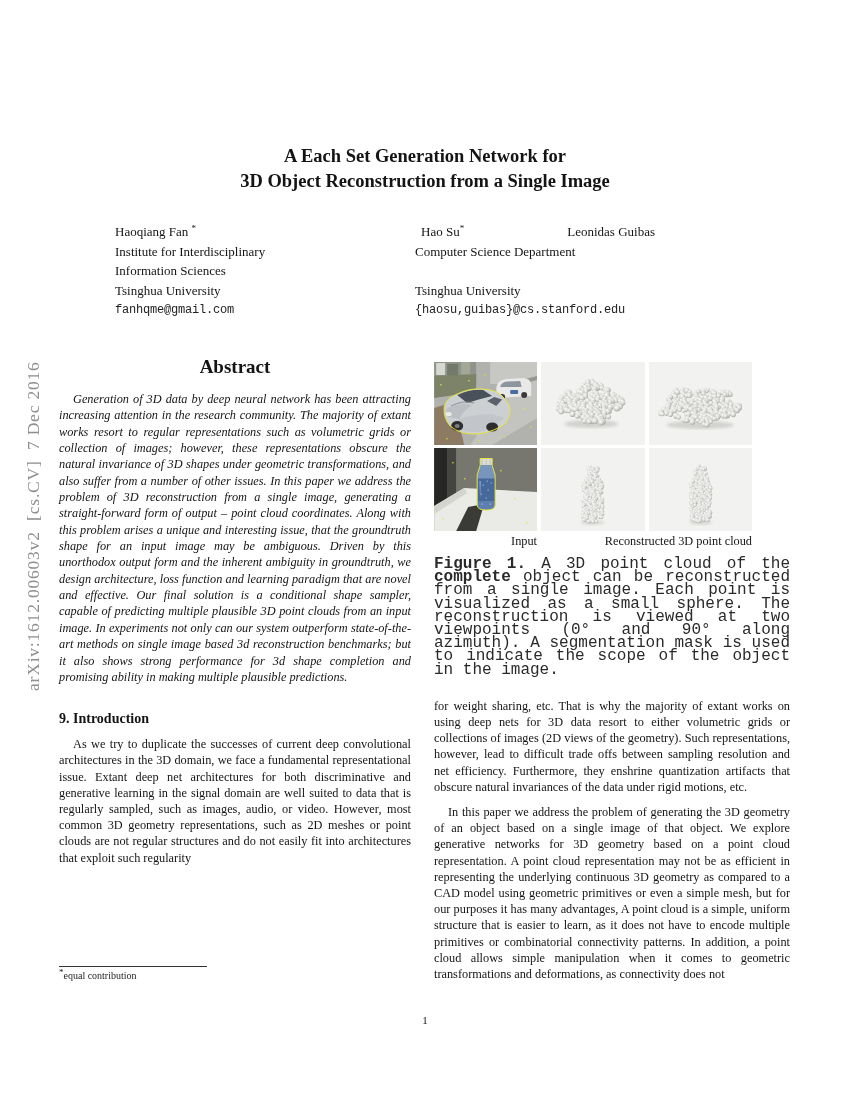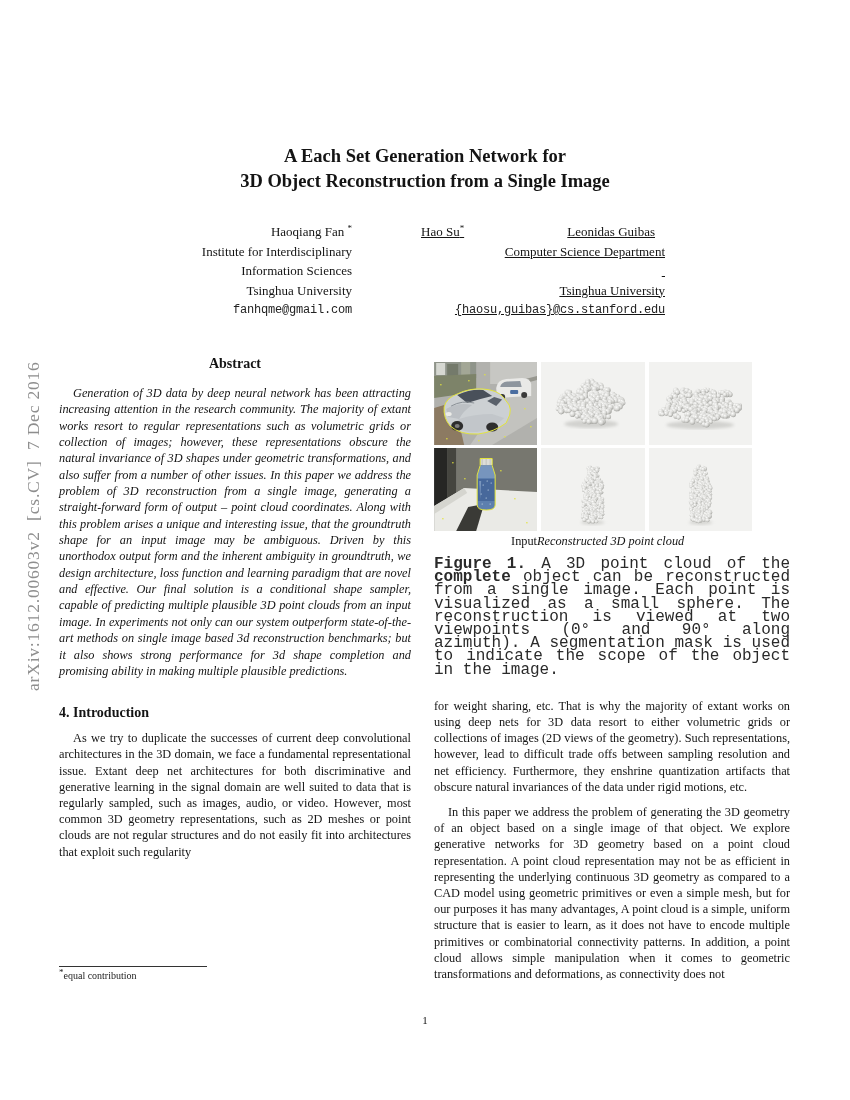--- a/index.html
+++ b/index.html
@@ -8,53 +8,53 @@
 
   
   .arxiv{position:absolute;left:20px;top:278px;height:496px;width:26px;
          writing-mode:vertical-rl;transform:rotate(180deg);
          font-size:17.5px;letter-spacing:0.8px;color:var(--arxiv-gray,#8e8e8e);
          display:flex;align-items:center;justify-content:center;white-space:pre;}
 
   
   .title{position:absolute;top:144px;left:0;width:850px;text-align:center;
          font-size:18.5px;font-weight:bold;line-height:25px;margin:0;}
-  .auth-left{position:absolute;top:222px;left:102px;width:250px;text-align:right;
+  .auth-left{position:absolute;top:222px;left:115px;width:250px;text-align:left;
              font-size:13px;line-height:19.5px;}
-  .auth-right{position:absolute;top:222px;left:415px;width:250px;text-align:right;
-              font-size:13px;line-height:19.5px;text-decoration:underline;}
+  .auth-right{position:absolute;top:222px;left:415px;width:250px;text-align:left;
+              font-size:13px;line-height:19.5px;}
   .names-row{display:flex;justify-content:space-between;padding:0 10px 0 6px;}
   .email{font-family:"Liberation Mono",monospace;font-size:12px;letter-spacing:-0.2px;
          margin-top:1px;color:#222;}
   sup.mark{font-size:9px;vertical-align:super;line-height:0;}
 
   
   .col-left{position:absolute;left:59px;top:356px;width:352px;}
   .col-right{position:absolute;left:434px;top:362px;width:356px;}
 
-  .abs-head{text-align:center;font-size:14px;font-weight:bold;margin:0;}
+  .abs-head{text-align:center;font-size:19px;font-weight:bold;margin:0;}
   p.abstract{font-style:italic;font-size:12.3px;line-height:16.35px;text-align:justify;
              margin:13px 0 0 0;text-indent:14px;hyphens:auto;-webkit-hyphens:auto;}
   h2.sec{font-size:14px;font-weight:bold;margin:26px 0 0 0;}
   p.body{font-size:12.3px;line-height:16.2px;text-align:justify;margin:9px 0 0 0;
          hyphens:auto;-webkit-hyphens:auto;}
   p.noindent{text-indent:0;}
   p.indent{text-indent:14px;}
 
   .footnote{position:absolute;left:59px;top:966px;width:352px;font-size:10px;color:#222;}
   .footnote-rule{width:148px;height:1px;background:#333;margin-bottom:3px;}
 
   
   .fig-grid{display:grid;grid-template-columns:1fr 1fr 1fr;grid-template-rows:83px 83px;
             gap:3px 4px;width:318px;}
   .panel{background:var(--panel-bg,#f2f2f0);overflow:hidden;}
   .panel svg{display:block;width:100%;height:100%;}
   .fig-labels{display:flex;width:318px;margin-top:3px;font-size:12.3px;}
   .fig-labels .lab1{width:103px;text-align:right;}
-  .fig-labels .lab2{flex:1;text-align:left;font-style:italic;}
+  .fig-labels .lab2{flex:1;text-align:right;}
   p.caption{font-family:Liberation Mono, monospace;font-size:16px;line-height:13.2px;
             text-align:justify;color:#2a2a2a;margin:9px 0 0 0;width:356px;}
   .col-right p.body.first{margin-top:21px;}
 
   .pageno{position:absolute;top:1014px;left:0;width:850px;text-align:center;font-size:11px;}
 </style>
 </head>
 <body>
 
 <div class="page">
@@ -78,21 +78,21 @@
     </div>
     <div>Computer Science Department</div>
     <div>&nbsp;</div>
     <div>Tsinghua University</div>
     <div class="email">{haosu,guibas}@cs.stanford.edu</div>
   </div>
 
   <div class="col-left">
     <div class="abs-head">Abstract</div>
     <p class="abstract">Generation of 3D data by deep neural network has been attracting increasing attention in the research community. The majority of extant works resort to regular representations such as volumetric grids or collection of images; however, these representations obscure the natural invariance of 3D shapes under geometric transformations, and also suffer from a number of other issues. In this paper we address the problem of 3D reconstruction from a single image, generating a straight-forward form of output – point cloud coordinates. Along with this problem arises a unique and interesting issue, that the groundtruth shape for an input image may be ambiguous. Driven by this unorthodox output form and the inherent ambiguity in groundtruth, we design architecture, loss function and learning paradigm that are novel and effective. Our final solution is a conditional shape sampler, capable of predicting multiple plausible 3D point clouds from an input image. In experiments not only can our system outperform state-of-the-art methods on single image based 3d reconstruction benchmarks; but it also shows strong performance for 3d shape completion and promising ability in making multiple plausible predictions.</p>
-    <h2 class="sec">4. Introduction</h2>
+    <h2 class="sec">9. Introduction</h2>
     <p class="body indent">As we try to duplicate the successes of current deep convolutional architectures in the 3D domain, we face a fundamental representational issue. Extant deep net architectures for both discriminative and generative learning in the signal domain are well suited to data that is regularly sampled, such as images, audio, or video. However, most common 3D geometry representations, such as 2D meshes or point clouds are not regular structures and do not easily fit into architectures that exploit such regularity</p>
   </div>
 
   <div class="footnote">
     <div class="footnote-rule"></div>
     <sup class="mark">*</sup><span>equal contribution</span>
   </div>
 
   <div class="col-right">
 

